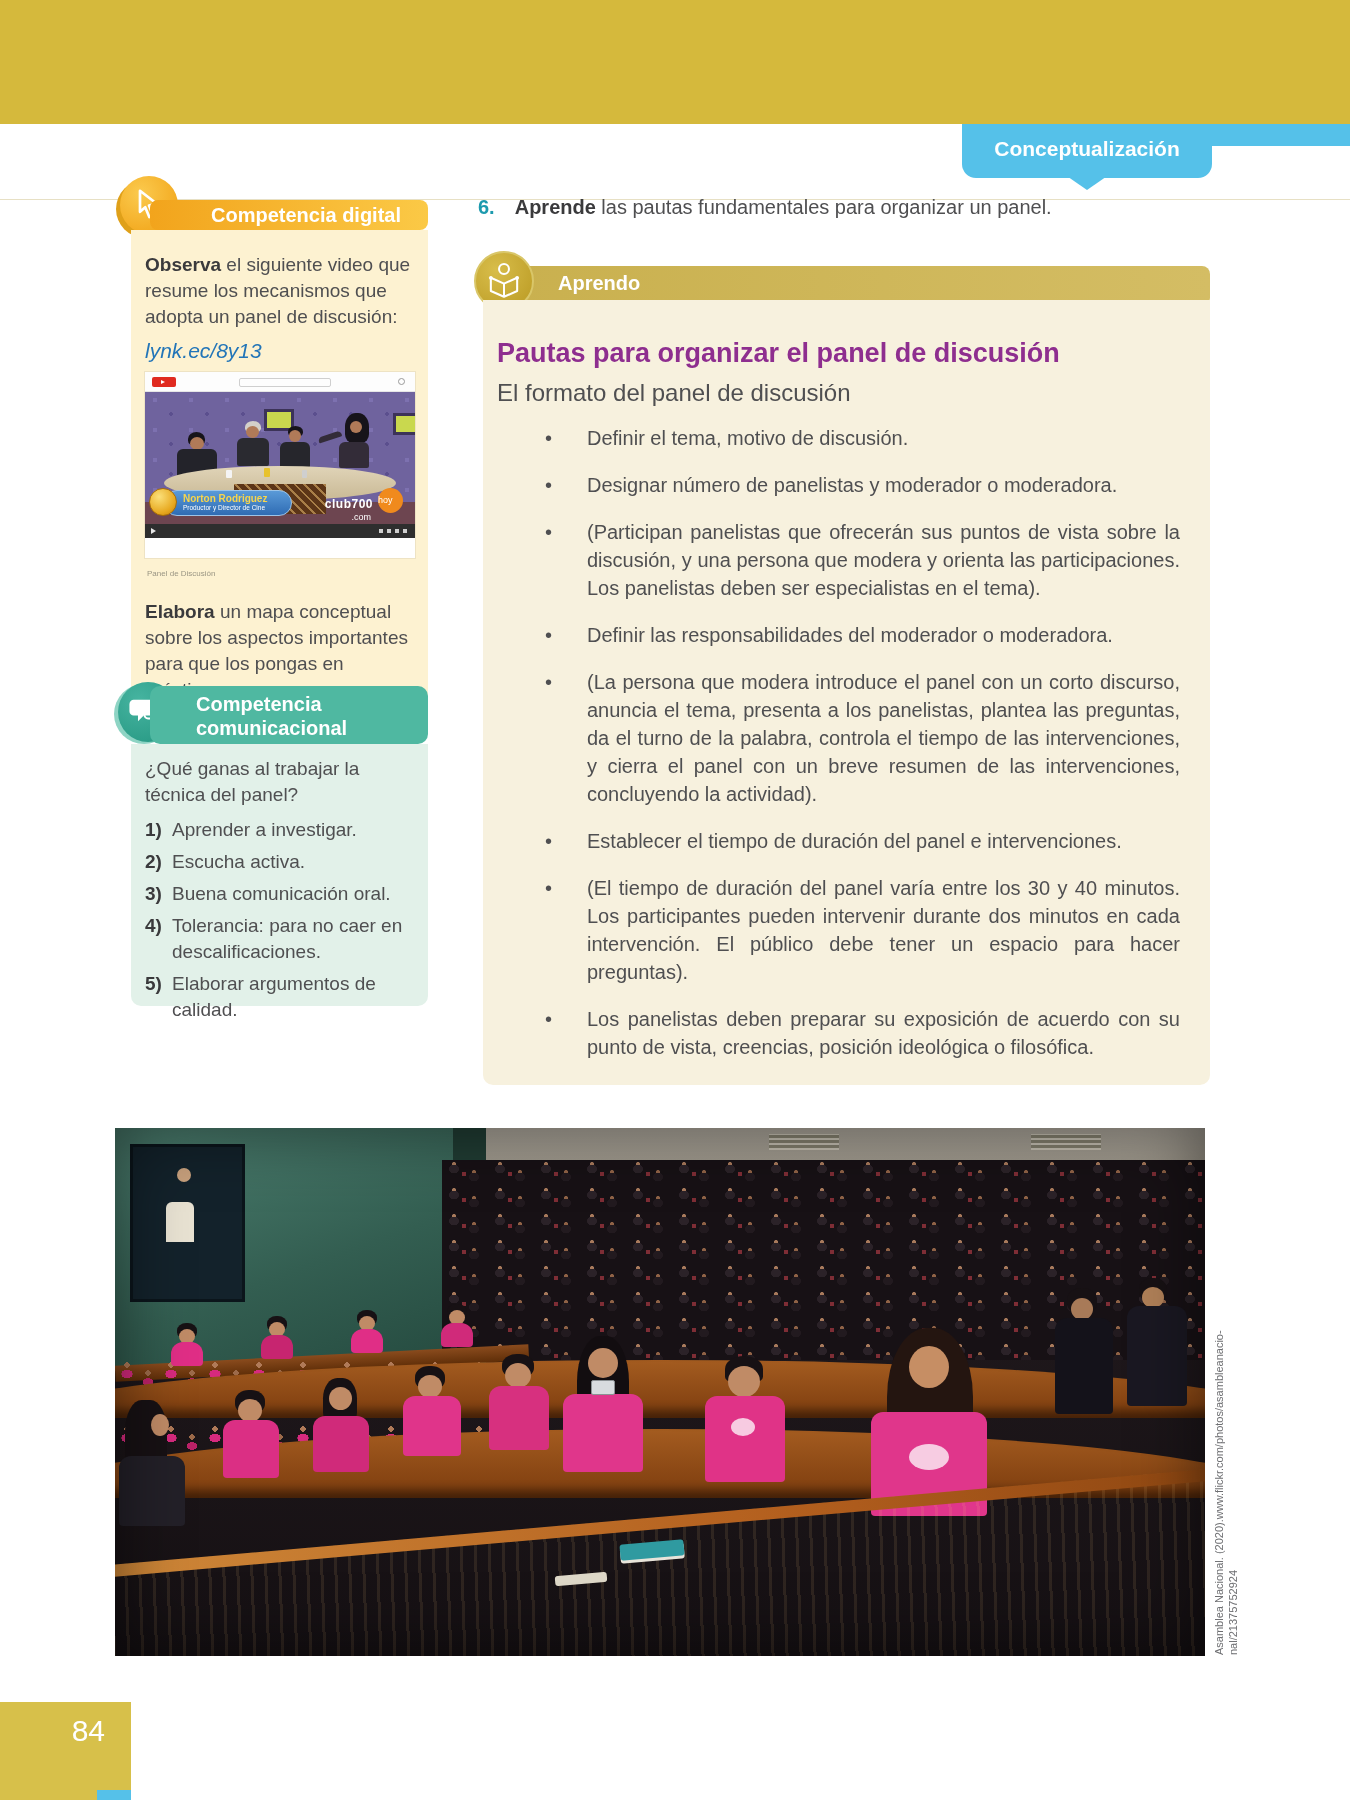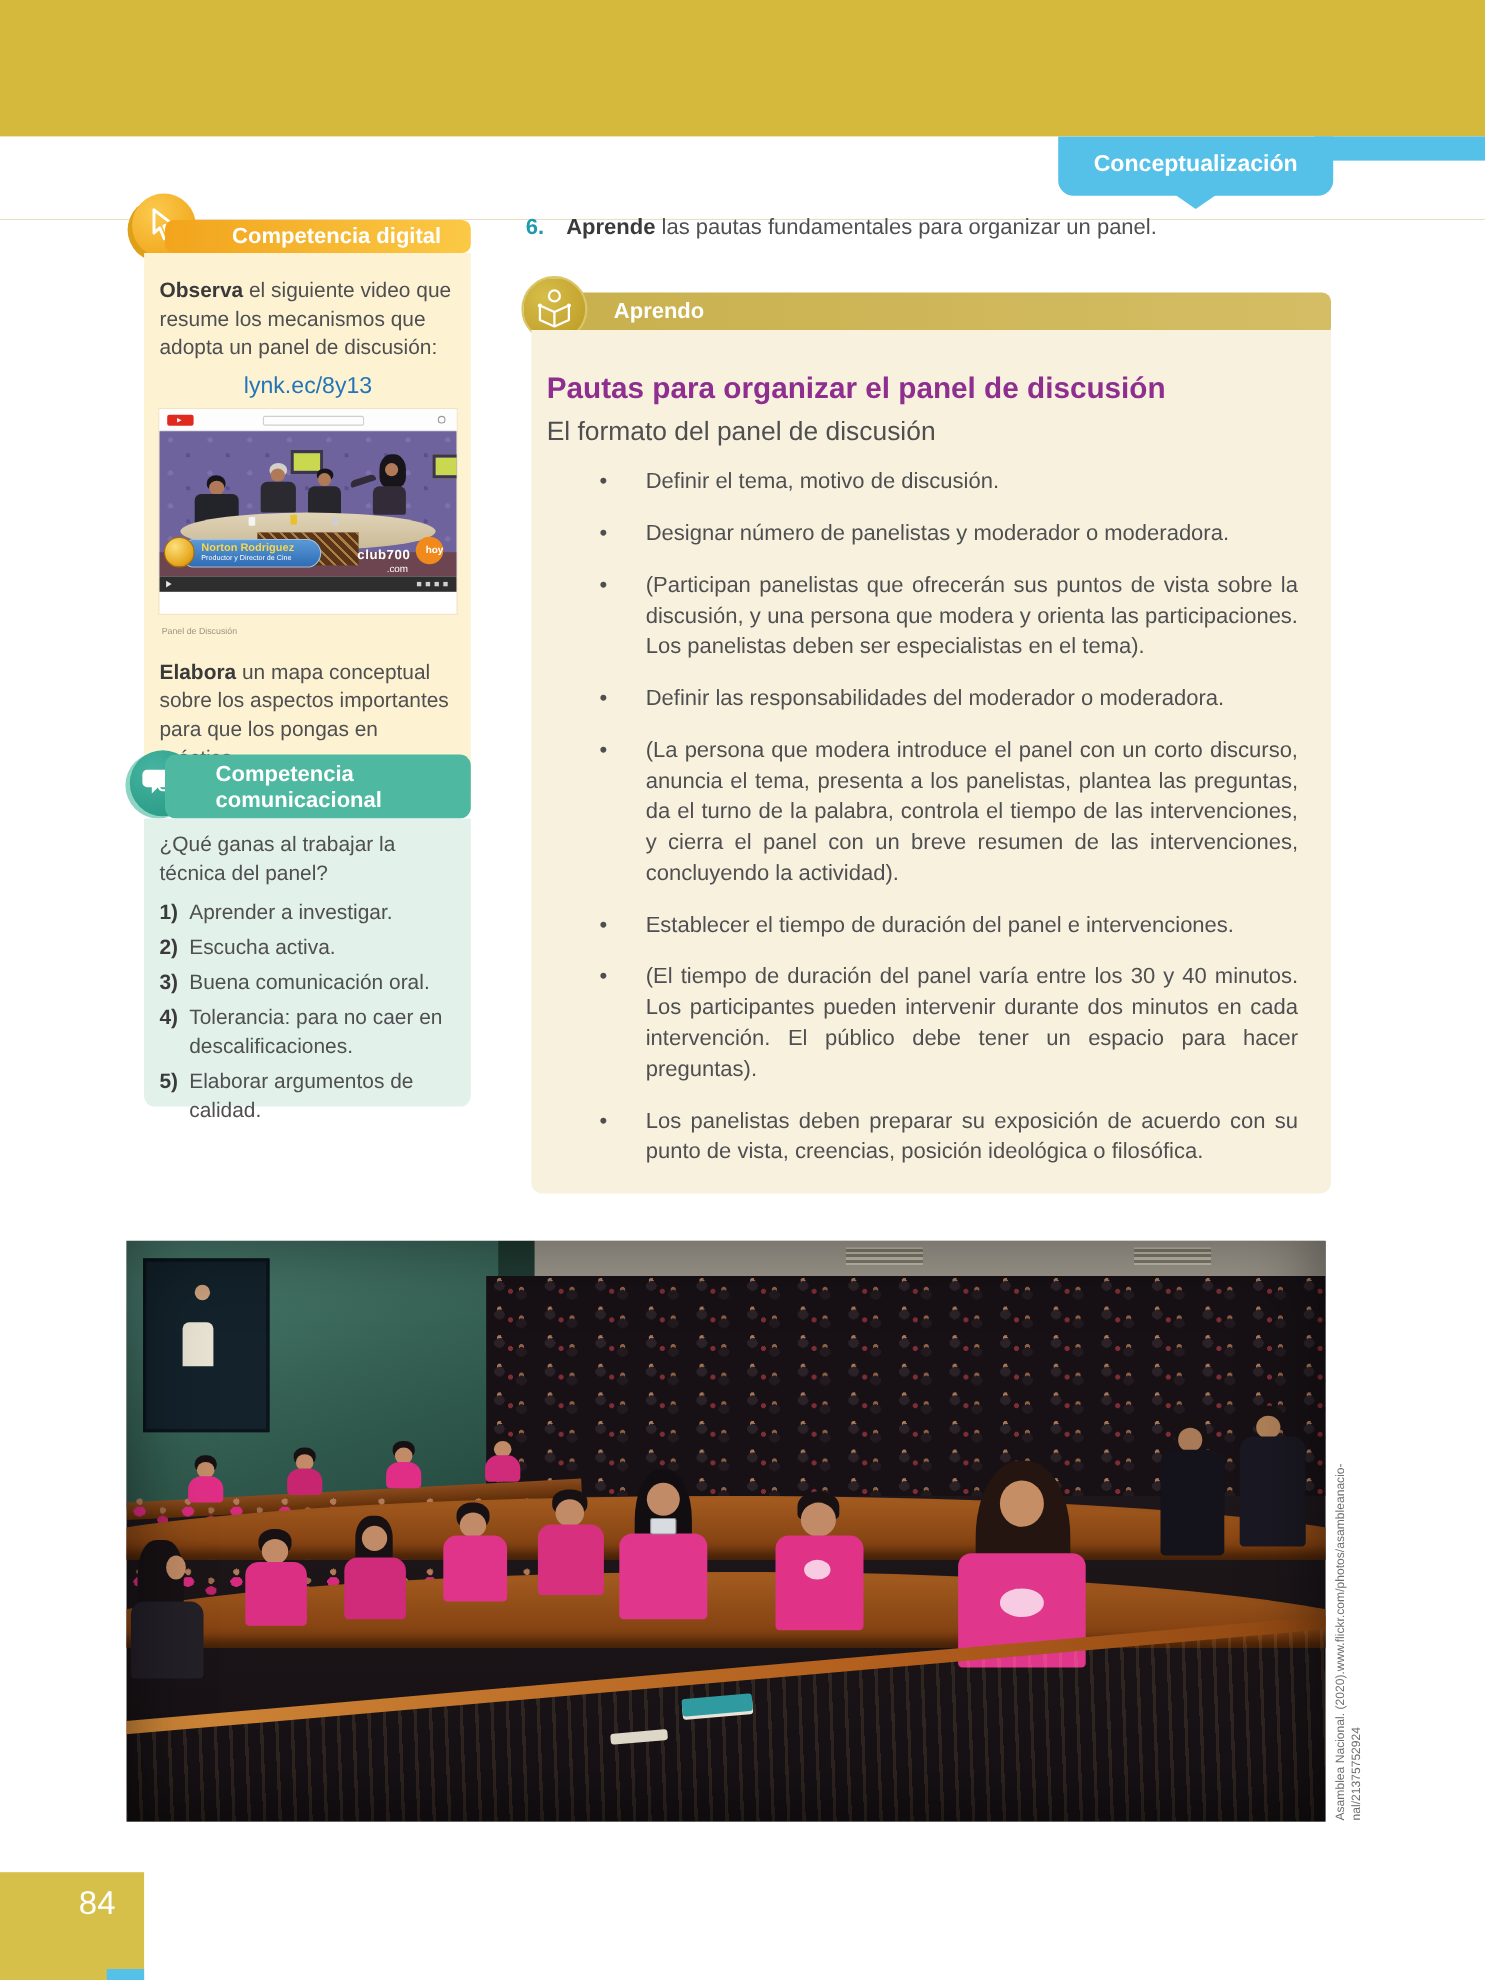--- a/index.html
+++ b/index.html
@@ -21,21 +21,21 @@
       font-weight:bold; text-align:center; line-height:30px; padding-left:34px; }
   .icon-badge { position:absolute; border-radius:50%; }
   .sb-digital-icon { left:120px; top:176px; width:58px; height:58px; }
   .sb-digital-icon .back { position:absolute; left:-4px; top:4px; width:58px; height:58px; border-radius:50%; background:#dfa019; }
   .sb-digital-icon .main { position:absolute; inset:0; border-radius:50%; background:radial-gradient(circle at 35% 30%,#fbca4e,#f3ab22 70%); }
   .sb-digital-icon svg { position:absolute; left:11px; top:10px; }
 
   .sb-digital-box { position:absolute; left:131px; top:230px; width:297px; height:496px; background:#fdf2d1;
       border-radius:0 0 10px 10px; padding:22px 13px 0 14px; font-size:19px; line-height:26px; color:#4f4f51; }
   .bold-lead { font-weight:bold; color:#3a3a3c; }
-  .sb-link { display:block; margin:8px 0 8px 0; color:#2275b8; font-size:21px; text-decoration:none;text-align:center; }
+  .sb-link { display:block; margin:8px 0 8px 0; color:#2275b8; font-style:italic; font-size:21px; text-decoration:none; }
 
   
   .video-thumb { position:relative; width:270px; height:186px; background:#fff; box-shadow:0 0 0 1px #eee3c4; }
   .yt-chrome { position:relative; height:20px; background:#fdfdfd; border-bottom:1px solid #e6e6e6; }
   .yt-logo { position:absolute; left:7px; top:5px; width:24px; height:10px; background:#e02a20; border-radius:2px; }
   .yt-logo::after { content:""; position:absolute; left:9px; top:2.5px; border:2.5px solid transparent; border-left:4px solid #fff; }
   .yt-search { position:absolute; left:94px; top:6px; width:92px; height:9px; border:1px solid #cfcfcf; border-radius:2px; }
   .yt-mag { position:absolute; right:10px; top:6px; width:7px; height:7px; border:1px solid #9a9a9a; border-radius:50%; }
   .vt-scene { position:relative; height:132px; overflow:hidden; background-color:#6f639e;
       background-image:radial-gradient(circle 6px at 10px 8px, #7d71b0 40%, transparent 41%),
@@ -54,21 +54,21 @@
   .vt-mug { position:absolute; border-radius:1px; }
   .vt-lower { position:absolute; left:4px; right:8px; bottom:6px; height:30px;margin-top:28px; }
   .lt-coin { position:absolute; left:0; top:0; width:28px; height:28px; border-radius:50%;
       background:radial-gradient(circle at 35% 30%,#fbe07a,#e7a81f 65%,#c07c08); border:1px solid #a86d05; }
   .lt-banner { position:absolute; left:15px; top:2px; width:128px; height:26px; border-radius:13px;
       background:linear-gradient(#5a9ad8,#2f6cb4); border:1px solid #9cc4e8; padding:2px 4px 0 18px; overflow:hidden; }
   .lt-name { font-size:10px; font-weight:bold; color:#f7d54c; line-height:11px; white-space:nowrap; }
   .lt-role { font-size:6.5px; line-height:7px; color:#fff; width:88px; }
   .lt-club { position:absolute; right:34px; top:3px; font-size:12px; font-weight:bold; color:#fff; letter-spacing:.5px; }
   .lt-hoy  { position:absolute; right:4px; top:0; width:25px; height:25px; border-radius:50%; background:#f08a1d;
-      color:#fff; font-size:9px; font-weight:bold; text-align:right; line-height:25px; }
+      color:#fff; font-size:9px; font-weight:normal; text-align:left; line-height:25px; }
   .lt-com  { position:absolute; right:36px; top:16px; font-size:9px; color:#fff; }
   .vt-controls { position:relative; height:14px; background:#2e2e2e; }
   .vt-controls::before { content:""; position:absolute; left:6px; top:4px; border:3px solid transparent; border-left:5px solid #e8e8e8; }
   .vt-controls::after { content:""; position:absolute; right:8px; top:5px; width:4px; height:4px; background:#cfcfcf;
       box-shadow:-8px 0 0 #cfcfcf, -16px 0 0 #cfcfcf, -24px 0 0 #cfcfcf; }
   .vt-caption { font-size:8px; color:#9a9684; margin:3px 0 0 2px; }
   .sb-outro { margin-top:12px; }
 
   
   .sb-com-header { position:absolute; left:150px; top:686px; width:278px; height:58px; background:#4fb8a1;

